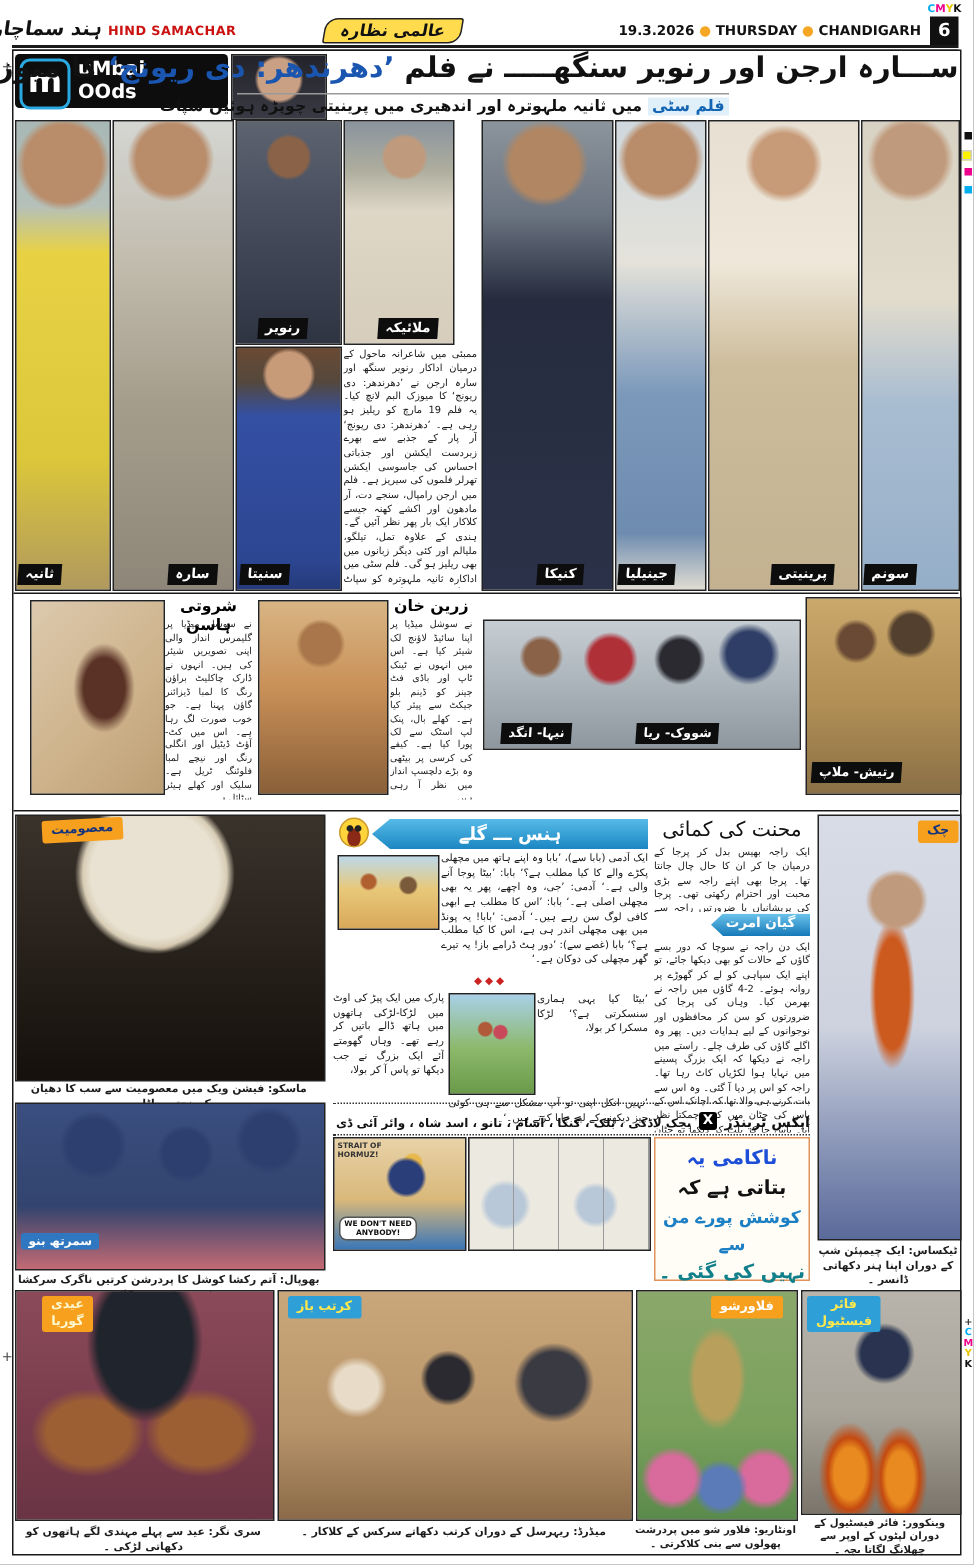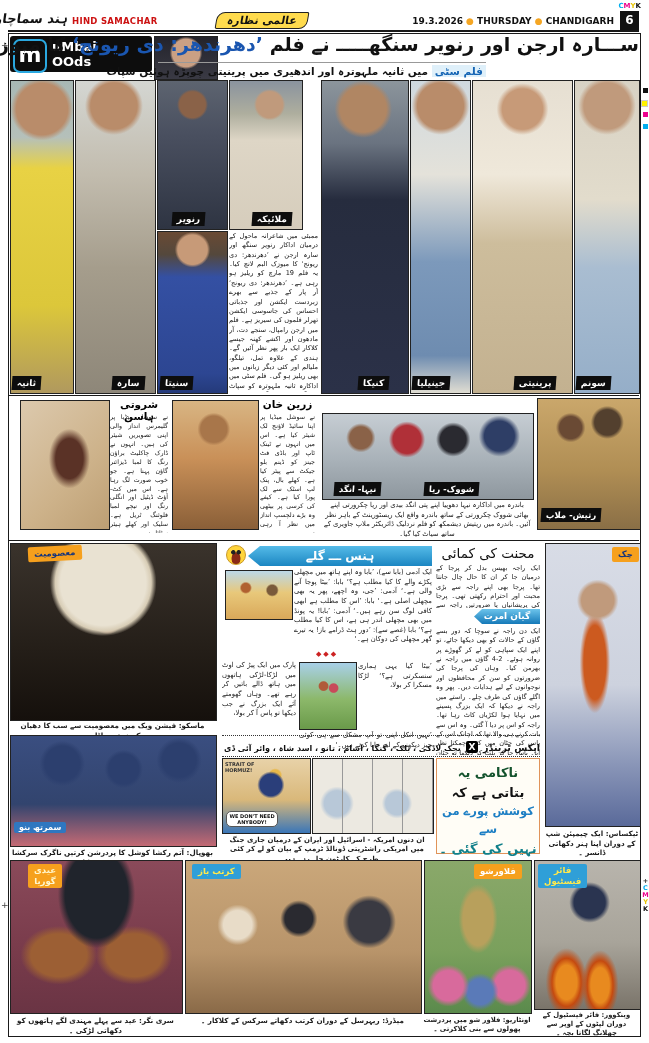--- a/index.html
+++ b/index.html
@@ -124,21 +124,20 @@
   <div class="t coltitle" style="left:110px;top:398px;width:58px;font-size:10.5px;">شروتی ہاسن</div>
   <div class="t bodytxt" style="left:110px;top:413px;width:58px;height:120px;overflow:hidden;font-size:6.3px;">نے سوشل میڈیا پر گلیمرس انداز والی اپنی تصویریں شیئر کی ہیں۔ انہوں نے ڈارک چاکلیٹ براؤن رنگ کا لمبا ڈیزائنر گاؤن پہنا ہے۔ جو خوب صورت لگ رہا ہے۔ اس میں کٹ-آؤٹ ڈیٹیل اور انگلی رنگ اور نیچے لمبا فلوئنگ ٹریل ہے۔ سلیک اور کھلے ہیئر سٹائل ہے۔</div>
 
   <div class="ph" style="left:172px;top:400px;width:85px;height:128px;background:radial-gradient(circle at 48% 22%,#a8764a 0 12%,transparent 15%),linear-gradient(180deg,#d8b583 0%,#c99058 45%,#8a5f38 100%);"></div>
   <div class="t coltitle" style="left:260px;top:398px;width:55px;font-size:10.5px;">زرین خان</div>
   <div class="t bodytxt" style="left:260px;top:413px;width:55px;height:120px;overflow:hidden;font-size:6.3px;">نے سوشل میڈیا پر اپنا سائیڈ لاؤنج لک شیئر کیا ہے۔ اس میں انہوں نے ٹینک ٹاپ اور باڈی فٹ جینز کو ڈینم بلو جیکٹ سے پیئر کیا ہے۔ کھلے بال، پنک لپ اسٹک سے لک پورا کیا ہے۔ کیفے کی کرسی پر بیٹھی وہ بڑے دلچسپ انداز میں نظر آ رہی ہیں۔</div>
 
   <div class="ph" style="left:322px;top:413px;width:210px;height:85px;background:radial-gradient(circle at 18% 28%,#8a6248 0 6%,transparent 8%),radial-gradient(circle at 40% 30%,#b03038 0 10%,transparent 13%),radial-gradient(circle at 62% 30%,#2a2a30 0 9%,transparent 12%),radial-gradient(circle at 84% 26%,#2e3e66 0 8%,transparent 11%),linear-gradient(180deg,#c6cdd3 0%,#a8b1b8 55%,#8e979e 100%);"></div>
   <div class="plabel" style="left:334px;top:482px;font-size:8.5px;">نیہا- انگد</div>
   <div class="plabel" style="left:424px;top:482px;font-size:8.5px;">شووک- ریا</div>
-  <div class="t bodytxt" style="left:322px;top:501px;width:210px;height:36px;overflow:hidden;font-size:6.8px;text-align:center;">باندرہ میں اداکارہ نیہا دھوپیا اپنے پتی انگد بیدی اور ریا چکرورتی اپنے بھائی شووک چکرورتی کے ساتھ باندرہ واقع ایک ریسٹورینٹ کے باہر نظر آئیں۔ باندرہ میں ریتیش دیشمکھ کو فلم نردلیک ڈائریکٹر ملاپ جاویری کے ساتھ سپاٹ کیا گیا۔</div>
 
   <div class="ph" style="left:537px;top:398px;width:102px;height:130px;background:radial-gradient(circle at 32% 22%,#6a4a34 0 9%,transparent 12%),radial-gradient(circle at 68% 18%,#53402e 0 10%,transparent 13%),linear-gradient(180deg,#caa76b 0%,#b08e54 55%,#8a6f46 100%);"></div>
   <div class="plabel" style="left:541px;top:508px;font-size:8.5px;">رتیش- ملاپ</div>
 
   <div class="rule" style="left:9px;top:540px;width:630px;height:1px;"></div>
 
   <div class="ph" style="left:10px;top:543px;width:205px;height:176px;background:radial-gradient(circle at 45% 22%,#e9e2d2 0 24%,#d8cdb6 27%,transparent 30%),radial-gradient(circle at 47% 42%,#caa58a 0 9%,transparent 11%),linear-gradient(180deg,#3a332c 0%,#241e18 60%,#15100c 100%);"></div>
   <div class="t badge-o" style="left:28px;top:546px;transform:rotate(-3deg);">معصومیت</div>
   <div class="t cap" style="left:10px;top:721px;width:205px;">ماسکو: فیشن ویک میں معصومیت سے سب کا دھیان کھینچتی ماڈل ۔</div>
 
@@ -172,24 +171,23 @@
   <div class="t cap" style="left:10px;top:848px;width:205px;">بھوپال: آتم رکشا کوشل کا پردرشن کرتیں ناگرک سرکشا سے جڑی سوئم سیویکائیں ۔</div>
 
   <div class="ph" style="left:222px;top:758px;width:87px;height:74px;background:radial-gradient(circle at 55% 35%,#2a3e7a 0 16%,transparent 20%),radial-gradient(circle at 60% 22%,#e8b84a 0 7%,transparent 9%),linear-gradient(180deg,#e8d2a8 0%,#d9b87a 55%,#3a76b8 100%);">
     <div style="position:absolute;left:2px;top:2px;font-size:5px;font-weight:bold;color:#333;line-height:6px;">
       <div>STRAIT OF</div>
       <div>HORMUZ!</div>
     </div>
     <div style="position:absolute;left:3px;bottom:6px;width:48px;background:#fff;border:0.5px solid #555;border-radius:5px;font-size:5px;font-weight:bold;text-align:center;line-height:6px;padding:1px;">WE DON'T NEED ANYBODY!</div>
   </div>
   <div class="ph" style="left:312px;top:758px;width:120px;height:74px;background:repeating-linear-gradient(90deg,transparent 0 29px,#999 29px 30px),radial-gradient(circle at 20% 60%,#b8c8d8 0 12%,transparent 16%),radial-gradient(circle at 70% 60%,#b8c8d8 0 12%,transparent 16%),#ece9e1;"></div>
-  <div class="t cap" style="left:222px;top:836px;width:210px;font-size:7px;">ان دنوں امریکہ - اسرائیل اور ایران کے درمیان جاری جنگ میں امریکی راشٹرپتی ڈونالڈ ٹرمپ کے بیان کو لے کر کئی طرح کے کارٹون چل رہے ہیں ۔</div>
 
   <div class="t" style="left:436px;top:758px;width:102px;height:94px;border:1.5px solid #e0935a;background:#fffdf6;">
-    <div class="qline" style="font-size:13px;margin-top:4px;color:#14532d;">ناکامی یہ</div>
+    <div class="qline" style="font-size:13px;margin-top:4px;color:#1d4ed8;">ناکامی یہ</div>
     <div class="qline" style="font-size:13px;color:#111;">بتاتی ہے کہ</div>
     <div class="qline" style="font-size:11.5px;color:#1d7fc4;">کوشش پورے من سے</div>
     <div class="qline" style="font-size:13px;color:#11808a;">نہیں کی گئی ۔</div>
   </div>
 
   <div class="ph" style="left:10px;top:860px;width:171px;height:152px;background:radial-gradient(ellipse at 50% 22%,#20242c 0 26%,transparent 32%),radial-gradient(ellipse at 28% 62%,#9c5f34 0 16%,transparent 22%),radial-gradient(ellipse at 72% 62%,#9c5f34 0 16%,transparent 22%),linear-gradient(180deg,#8a4a5a 0%,#7a3c4c 55%,#6a3444 100%);"></div>
   <div class="t badge-o" style="left:28px;top:864px;line-height:11px;color:#fff8d0;">
     <div>عیدی</div>
     <div>گوریا</div>
   </div>

